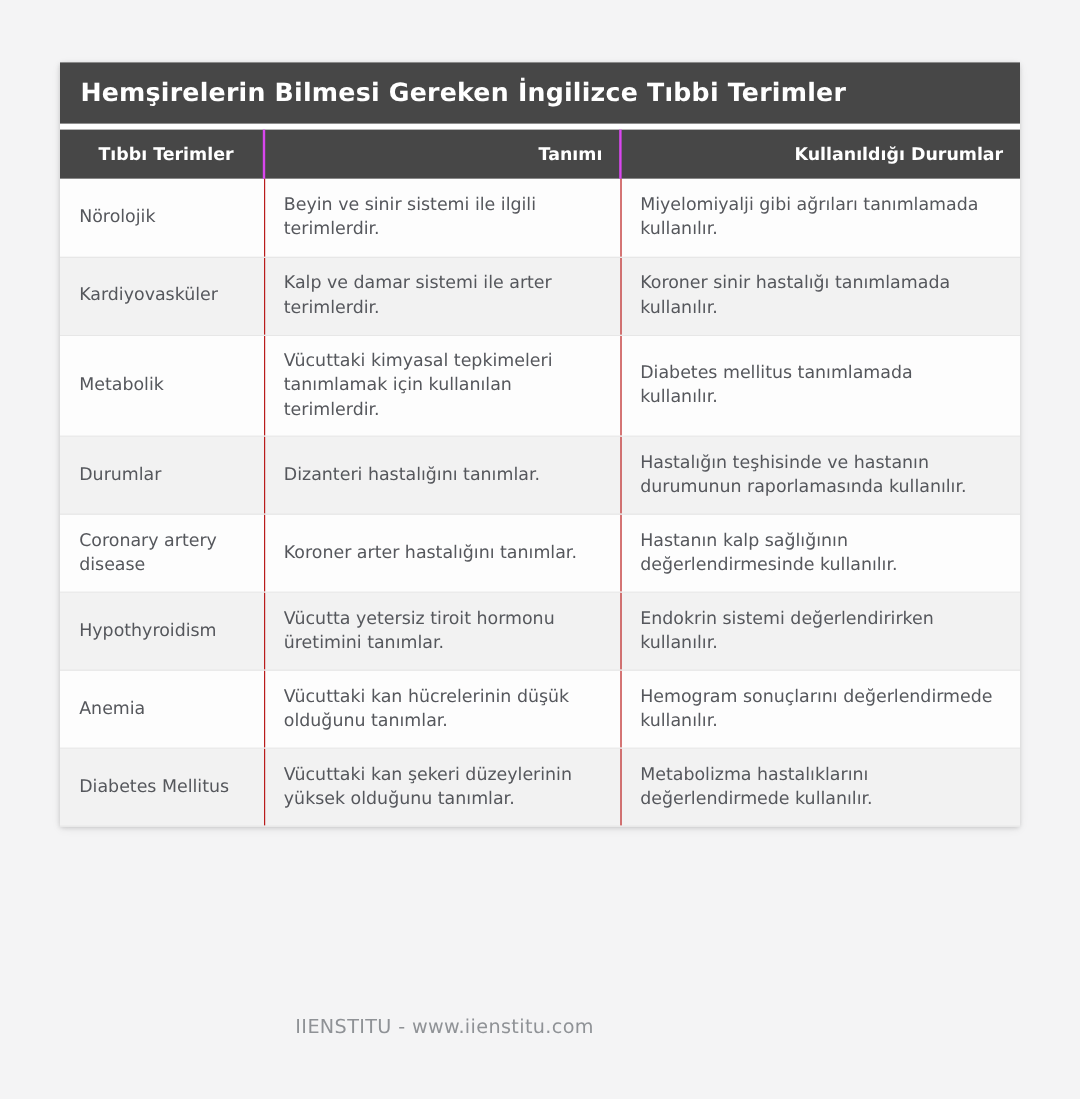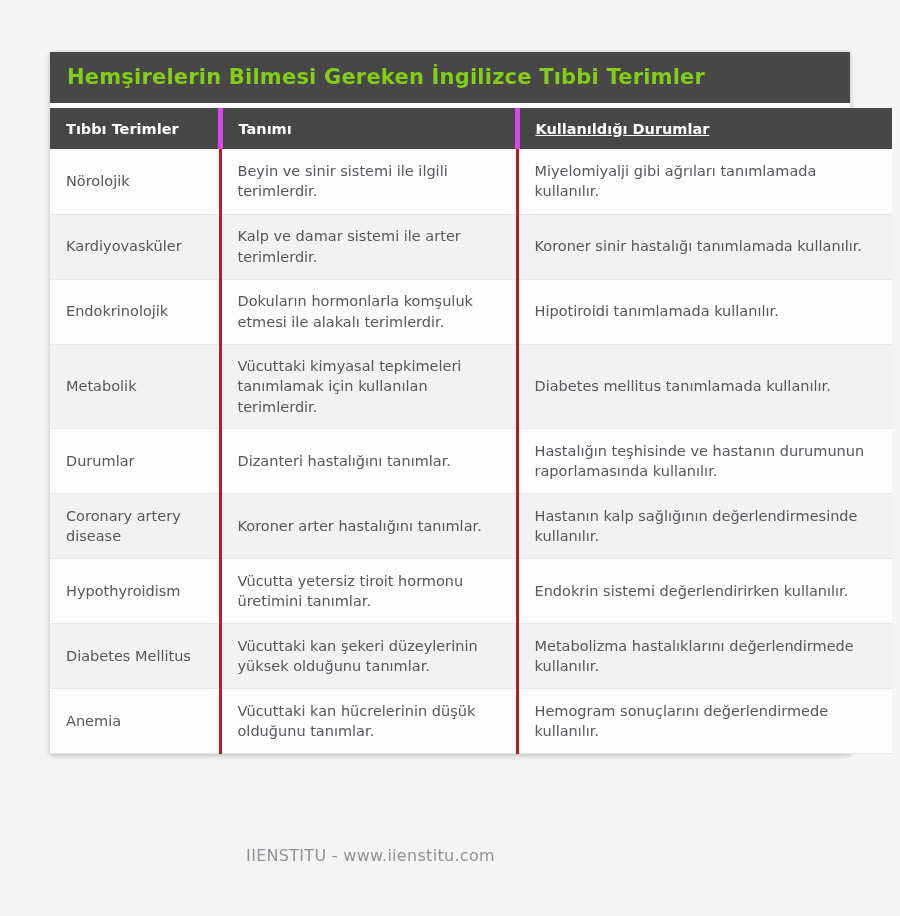--- a/index.html
+++ b/index.html
@@ -22,60 +22,60 @@
     position: absolute;
     left: 50px;
     top: 52px;
     width: 800px;
     background: #ffffff;
     box-shadow: 0 1px 4px rgba(0,0,0,0.18), 0 2px 8px rgba(0,0,0,0.08);
   }
 
   .title-bar {
     background: #474747;
-    color: #84cc16;
+    color: #ffffff;
     font-size: 21px;
     font-weight: bold;
     padding: 13px 17px 14px 17px;
     letter-spacing: 0.2px;
     margin-bottom: 5px;
   }
 
   table.terms-table {
     width: 100%;
     border-collapse: collapse;
     table-layout: fixed;
   }
 
   thead th {
     background: #474747;
     color: #ffffff;
     font-size: 14.5px;
     font-weight: bold;
     text-align: left;
-    padding: 11px 14px 11px 16px;
+    padding: 11px 14px 11px 32px;
     height: 41px;
     vertical-align: middle;
   }
-  thead th + th { border-left: 5px solid #d946ef; }
+  thead th + th { border-left: 2px solid #d946ef; text-align: right; }
 
   th.col-term  { width: 170px; }
   th.col-def   { width: 297px; }
-  th.col-usage { width: 375px; text-decoration: underline; }
+  th.col-usage { width: 333px; }
 
   tbody td {
     font-size: 14.5px;
     color: #55575c;
     line-height: 1.42;
     padding: 11px 22px 11px 16px;
     height: 65px;
     vertical-align: middle;
     border-bottom: 1px solid #e7e7e7;
   }
-  tbody td + td { border-left: 3px solid #b91c1c; }
+  tbody td + td { border-left: 1px solid #b91c1c; }
 
   tbody tr:nth-child(odd)  td { background: #fdfdfd; }
   tbody tr:nth-child(even) td { background: #f2f2f2; }
 
   .footer {
     position: absolute;
     left: 0;
     top: 846px;
     width: 741px;
     text-align: center;
@@ -106,53 +106,48 @@
             <td>Nörolojik</td>
             <td>Beyin ve sinir sistemi ile ilgili terimlerdir.</td>
             <td>Miyelomiyalji gibi ağrıları tanımlamada kullanılır.</td>
           </tr>
           <tr>
             <td>Kardiyovasküler</td>
             <td>Kalp ve damar sistemi ile arter terimlerdir.</td>
             <td>Koroner sinir hastalığı tanımlamada kullanılır.</td>
           </tr>
           <tr>
-            <td>Endokrinolojik</td>
-            <td>Dokuların hormonlarla komşuluk etmesi ile alakalı terimlerdir.</td>
-            <td>Hipotiroidi tanımlamada kullanılır.</td>
-          </tr>
-          <tr>
             <td>Metabolik</td>
             <td>Vücuttaki kimyasal tepkimeleri tanımlamak için kullanılan terimlerdir.</td>
             <td>Diabetes mellitus tanımlamada kullanılır.</td>
           </tr>
           <tr>
             <td>Durumlar</td>
             <td>Dizanteri hastalığını tanımlar.</td>
             <td>Hastalığın teşhisinde ve hastanın durumunun raporlamasında kullanılır.</td>
           </tr>
           <tr>
             <td>Coronary artery disease</td>
             <td>Koroner arter hastalığını tanımlar.</td>
             <td>Hastanın kalp sağlığının değerlendirmesinde kullanılır.</td>
           </tr>
           <tr>
             <td>Hypothyroidism</td>
             <td>Vücutta yetersiz tiroit hormonu üretimini tanımlar.</td>
             <td>Endokrin sistemi değerlendirirken kullanılır.</td>
           </tr>
           <tr>
+            <td>Anemia</td>
+            <td>Vücuttaki kan hücrelerinin düşük olduğunu tanımlar.</td>
+            <td>Hemogram sonuçlarını değerlendirmede kullanılır.</td>
+          </tr>
+          <tr>
             <td>Diabetes Mellitus</td>
             <td>Vücuttaki kan şekeri düzeylerinin yüksek olduğunu tanımlar.</td>
             <td>Metabolizma hastalıklarını değerlendirmede kullanılır.</td>
-          </tr>
-          <tr>
-            <td>Anemia</td>
-            <td>Vücuttaki kan hücrelerinin düşük olduğunu tanımlar.</td>
-            <td>Hemogram sonuçlarını değerlendirmede kullanılır.</td>
           </tr>
         </tbody>
     </table>
 
   </div>
 
   <div class="footer">IIENSTITU - www.iienstitu.com</div>
 
 </div>
 

